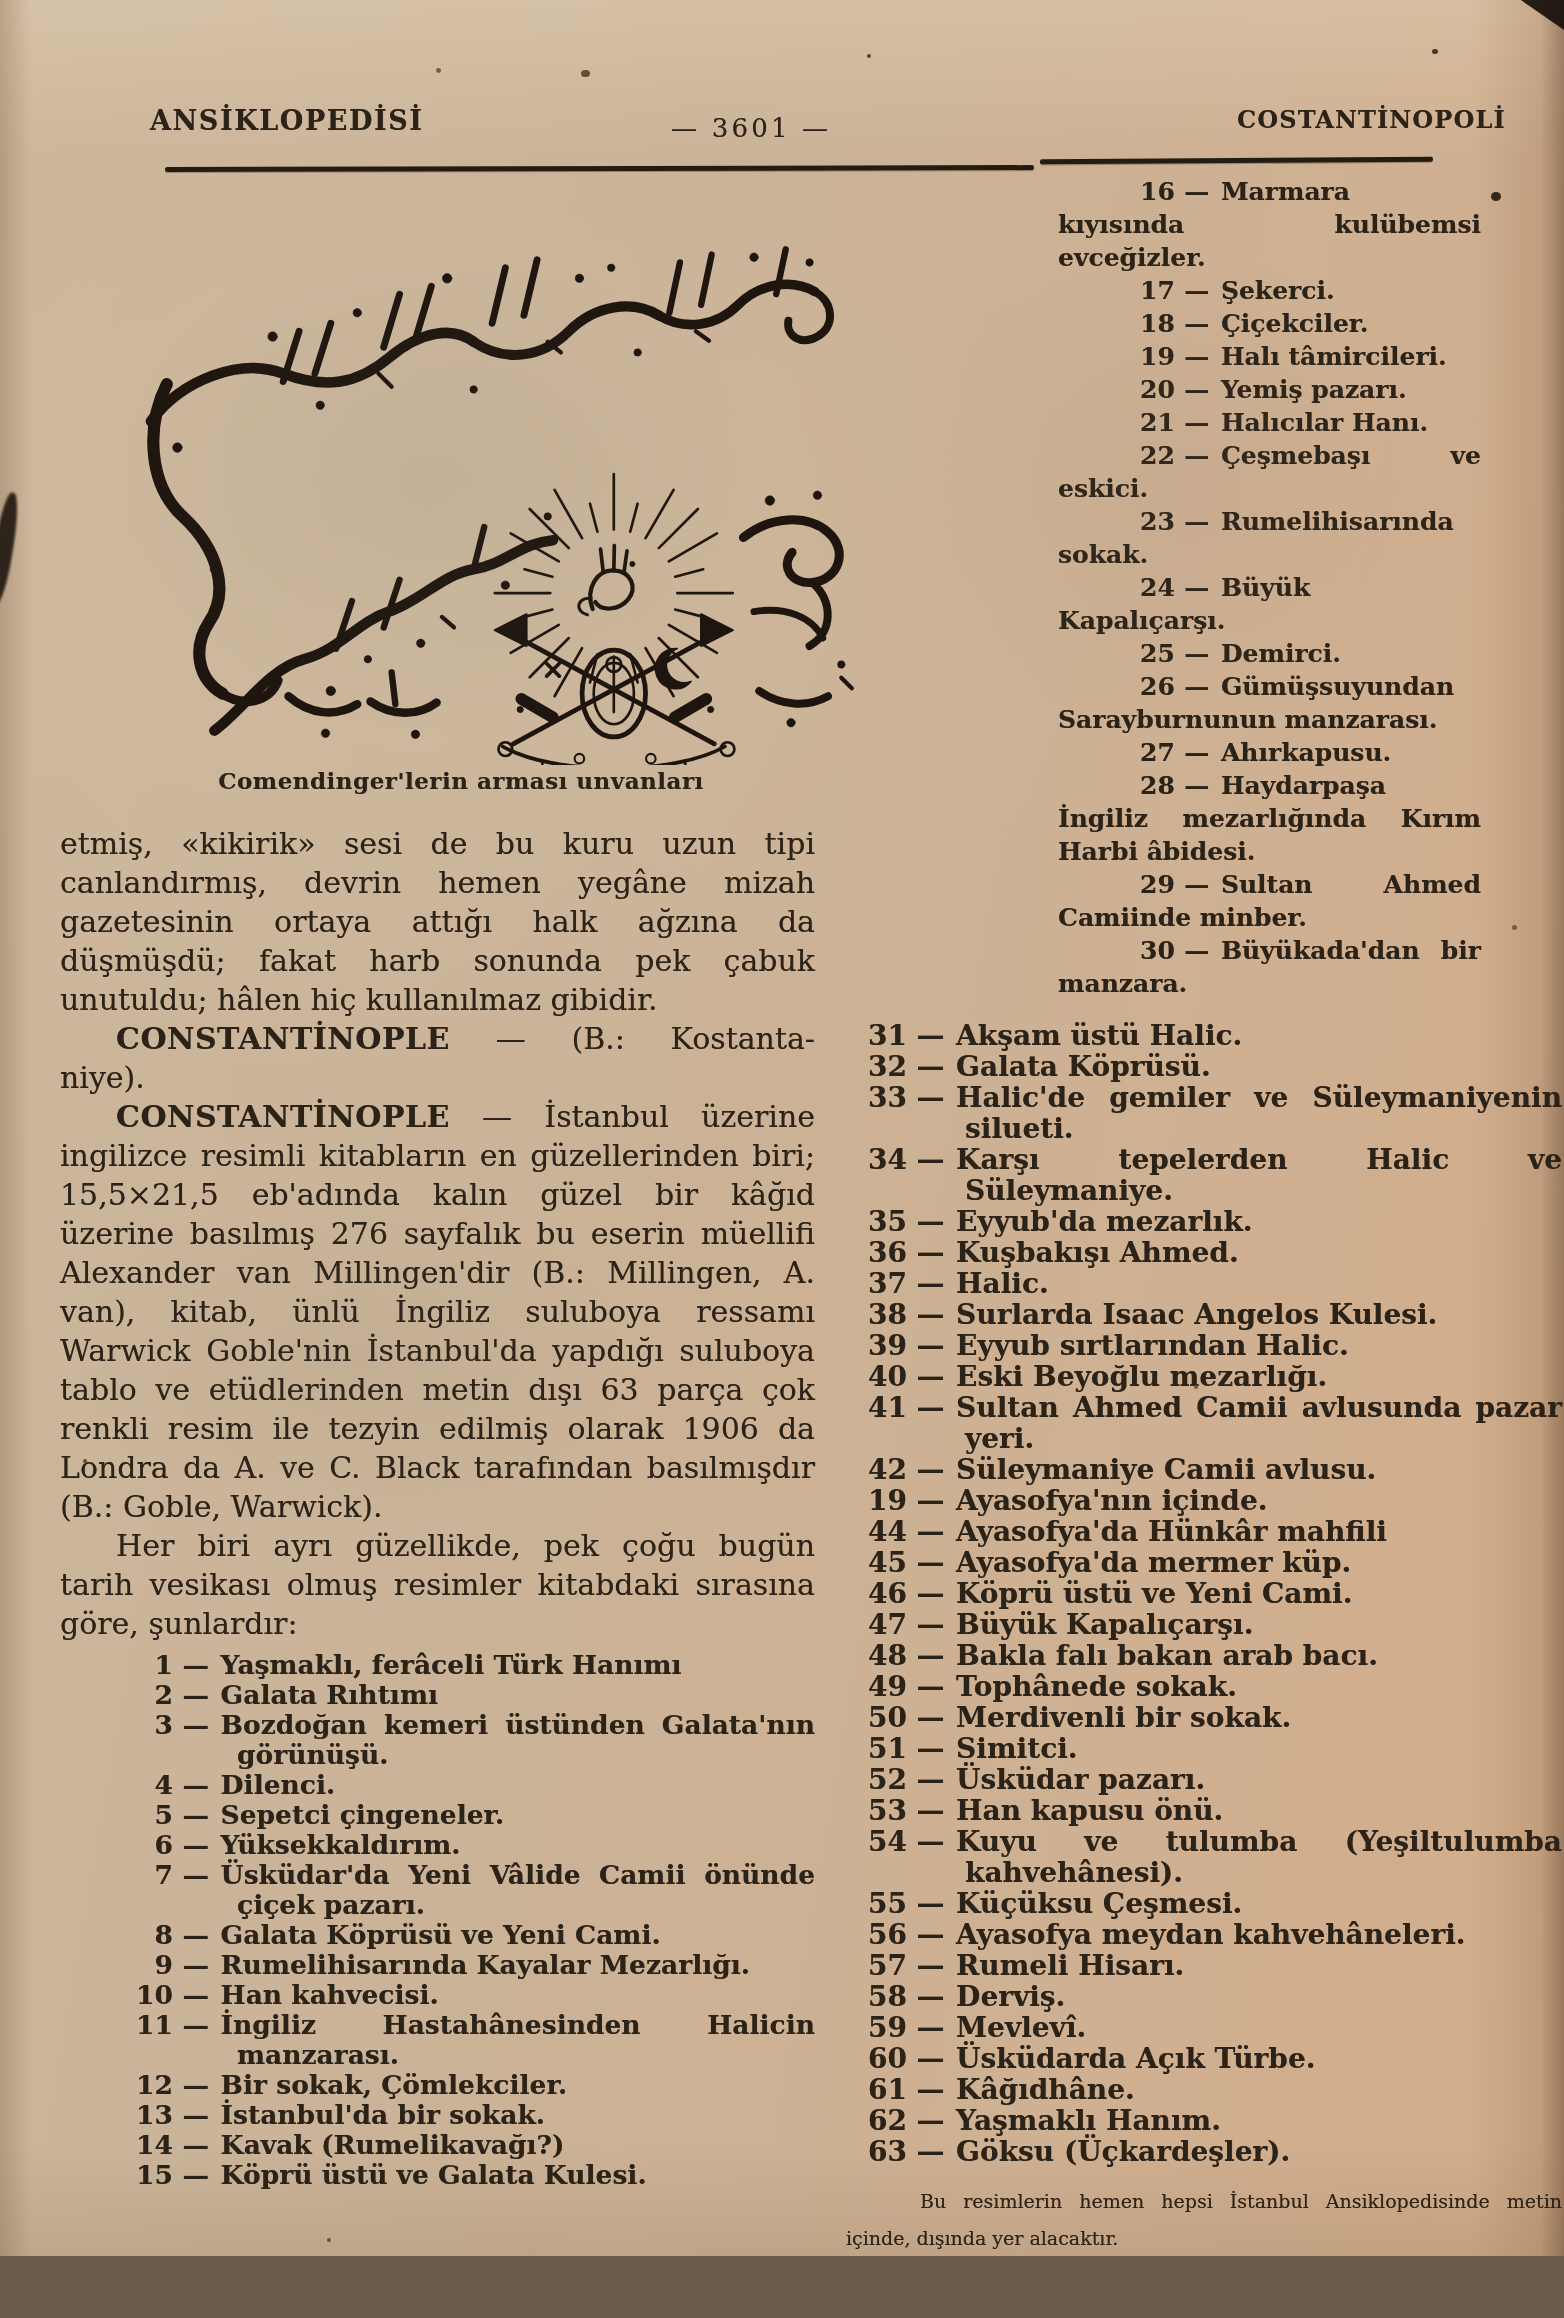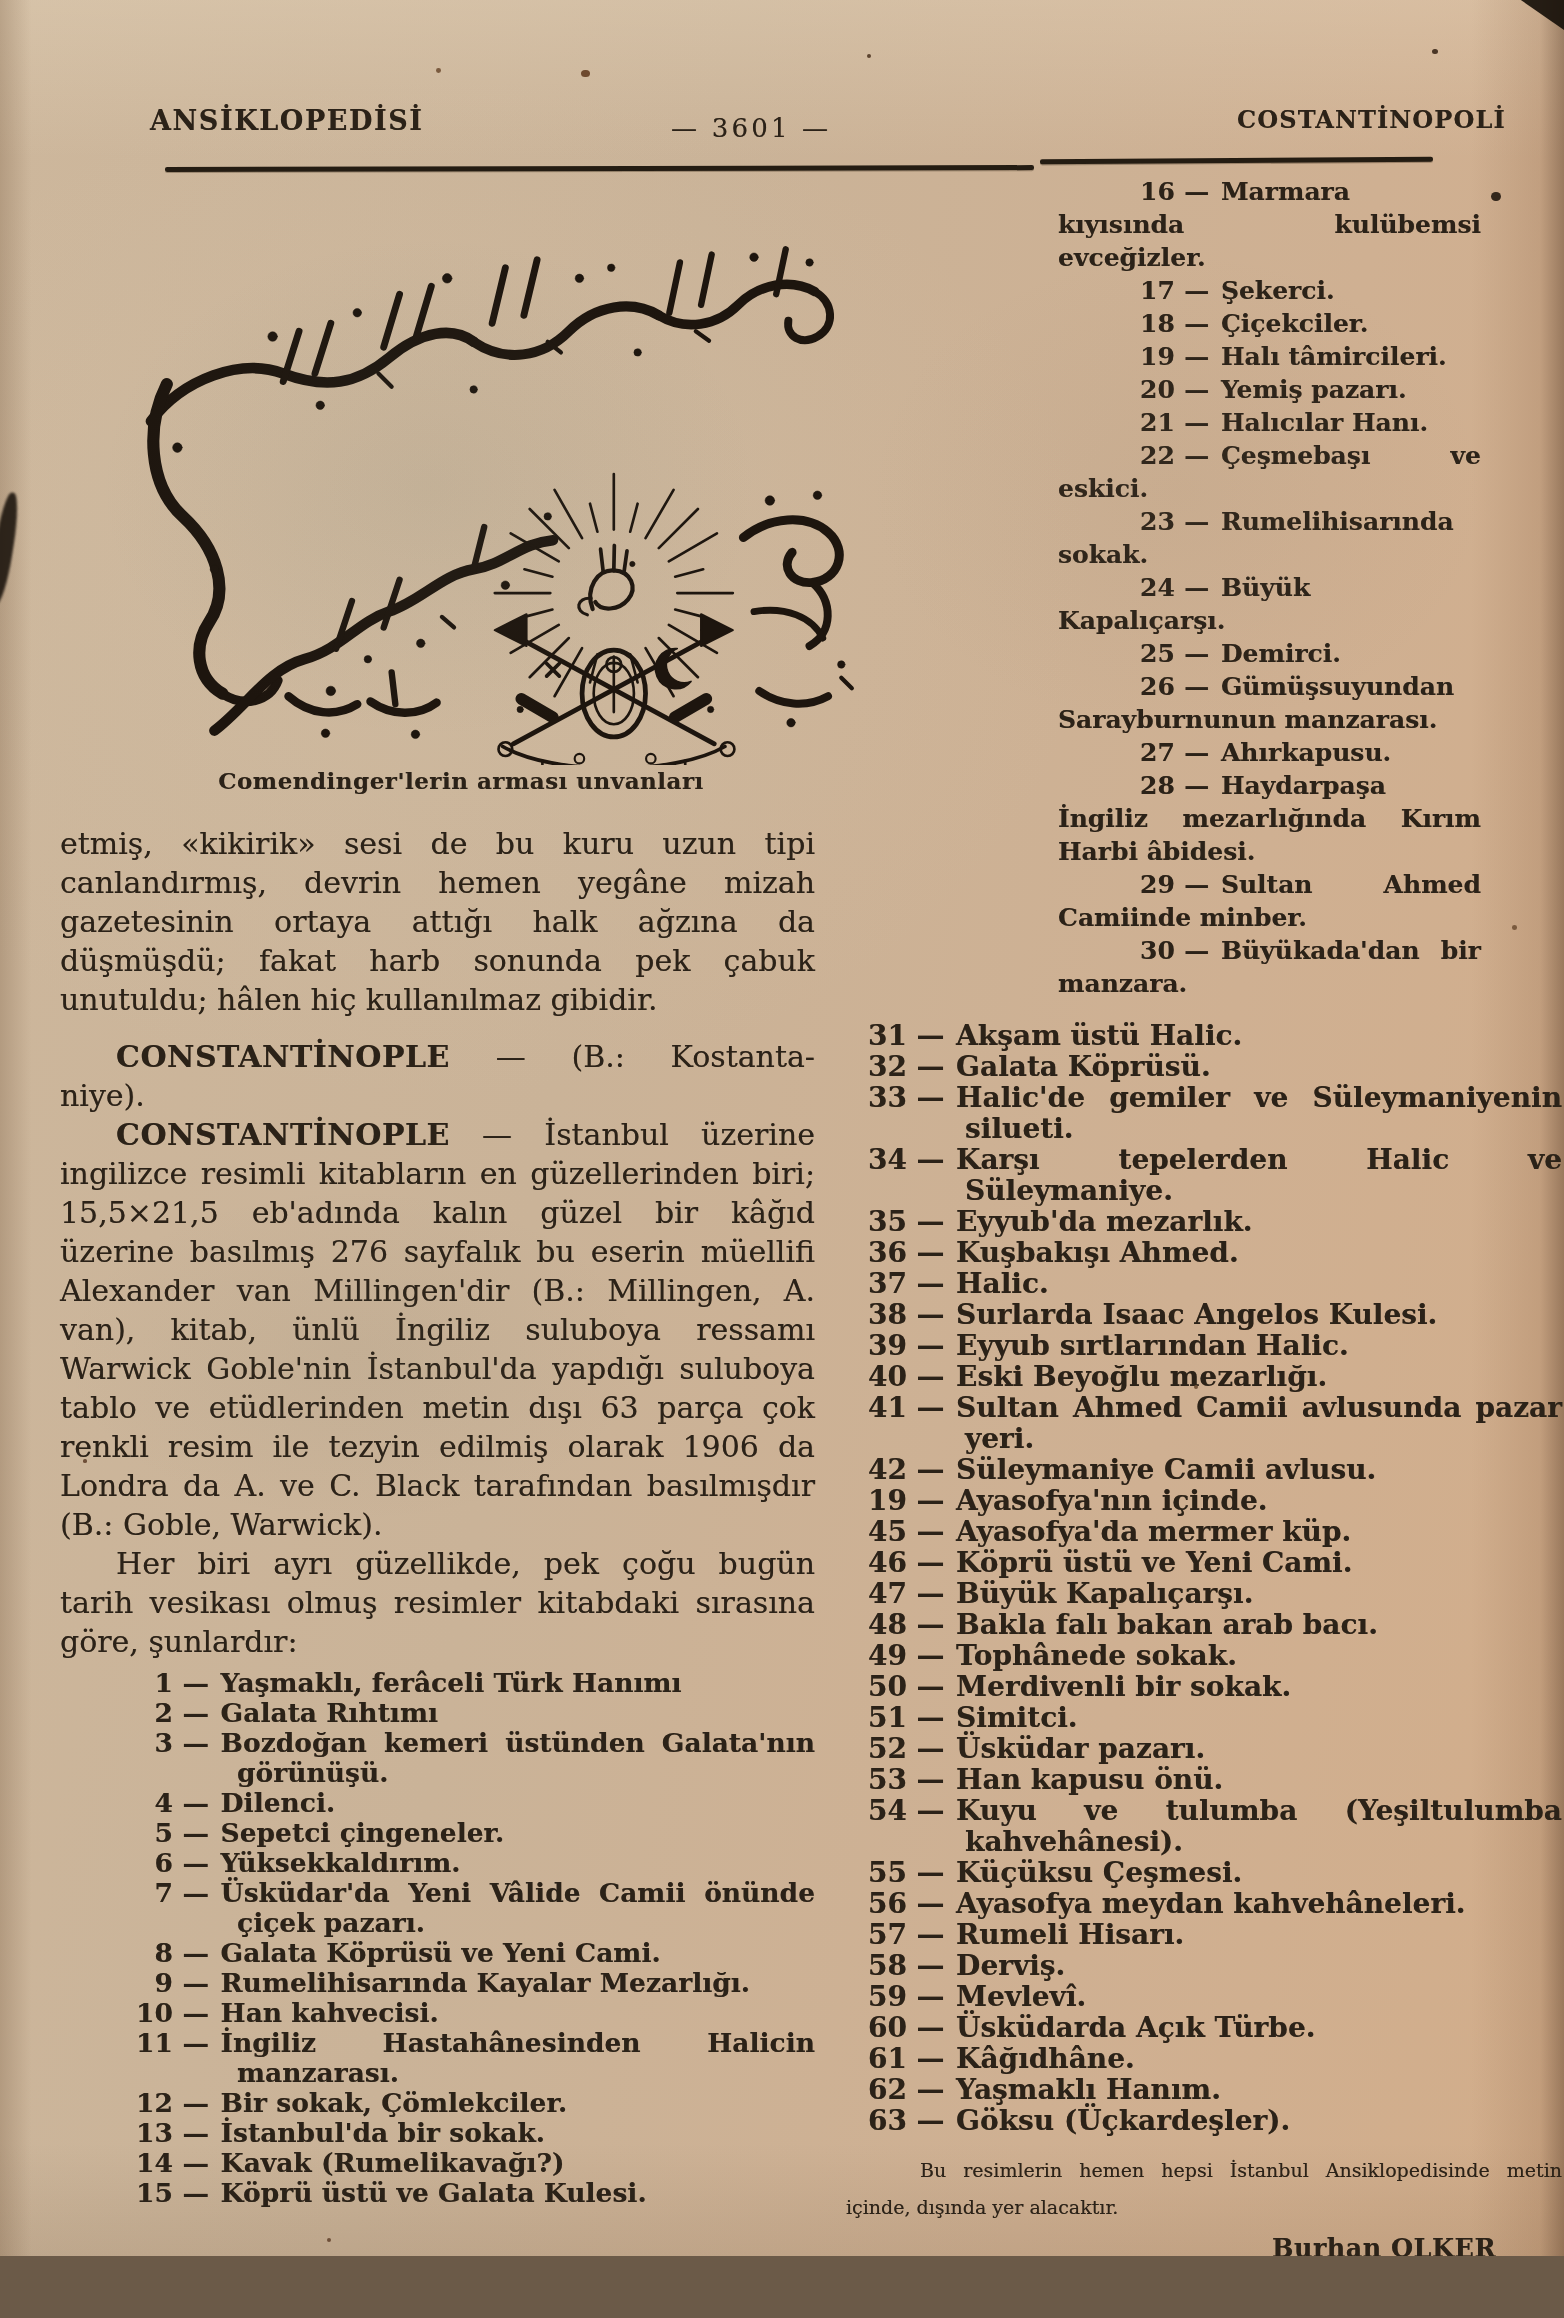--- a/index.html
+++ b/index.html
@@ -32,21 +32,21 @@
   
   #figure-art{position:absolute; left:103px; top:199px; width:773px; height:566px;}
   #figure-caption{position:absolute; left:122px; top:767px; width:678px;
     text-align:center; font-weight:bold; font-size:23px; letter-spacing:0.5px;}
 
   
   #col-left{position:absolute; left:60px; top:824px; width:755px;}
   #col-left p{margin:0; font-size:30px; line-height:39px; text-align:justify;}
   #col-left p.ind{text-indent:56px;}
   .lead{font-weight:bold; letter-spacing:0.5px;}
-  .jline{display:block; text-align:justify; text-align-last:justify;margin-top:18px;}
+  .jline{display:block; text-align:justify; text-align-last:justify;}
 
   
   .fig-list{font-weight:bold;}
   .fig-list .li{text-align:justify;}
   .fig-list .num{display:inline-block; min-width:31px; text-align:right;}
   .fig-list .dash{margin:0 11.6px 0 9.5px;}
   #list-1-15{margin-top:7.4px; font-size:26.5px; line-height:30px;}
   #list-1-15 .li{padding-left:177px; text-indent:-95px;}
 
   
@@ -265,20 +265,21 @@
         <div class="li"><span class="num">34</span><span class="dash">—</span><span class="txt">Karşı tepelerden Halic ve Süleymaniye.</span></div>
         <div class="li"><span class="num">35</span><span class="dash">—</span><span class="txt">Eyyub'da mezarlık.</span></div>
         <div class="li"><span class="num">36</span><span class="dash">—</span><span class="txt">Kuşbakışı Ahmed.</span></div>
         <div class="li"><span class="num">37</span><span class="dash">—</span><span class="txt">Halic.</span></div>
         <div class="li"><span class="num">38</span><span class="dash">—</span><span class="txt">Surlarda Isaac Angelos Kulesi.</span></div>
         <div class="li"><span class="num">39</span><span class="dash">—</span><span class="txt">Eyyub sırtlarından Halic.</span></div>
         <div class="li"><span class="num">40</span><span class="dash">—</span><span class="txt">Eski Beyoğlu mezarlığı.</span></div>
         <div class="li"><span class="num">41</span><span class="dash">—</span><span class="txt">Sultan Ahmed Camii avlusunda pazar yeri.</span></div>
         <div class="li"><span class="num">42</span><span class="dash">—</span><span class="txt">Süleymaniye Camii avlusu.</span></div>
         <div class="li"><span class="num">19</span><span class="dash">—</span><span class="txt">Ayasofya'nın içinde.</span></div>
+        <div class="li"><span class="num">44</span><span class="dash">—</span><span class="txt">Ayasofya'da Hünkâr mahfili</span></div>
         <div class="li"><span class="num">45</span><span class="dash">—</span><span class="txt">Ayasofya'da mermer küp.</span></div>
         <div class="li"><span class="num">46</span><span class="dash">—</span><span class="txt">Köprü üstü ve Yeni Cami.</span></div>
         <div class="li"><span class="num">47</span><span class="dash">—</span><span class="txt">Büyük Kapalıçarşı.</span></div>
         <div class="li"><span class="num">48</span><span class="dash">—</span><span class="txt">Bakla falı bakan arab bacı.</span></div>
         <div class="li"><span class="num">49</span><span class="dash">—</span><span class="txt">Tophânede sokak.</span></div>
         <div class="li"><span class="num">50</span><span class="dash">—</span><span class="txt">Merdivenli bir sokak.</span></div>
         <div class="li"><span class="num">51</span><span class="dash">—</span><span class="txt">Simitci.</span></div>
         <div class="li"><span class="num">52</span><span class="dash">—</span><span class="txt">Üsküdar pazarı.</span></div>
         <div class="li"><span class="num">53</span><span class="dash">—</span><span class="txt">Han kapusu önü.</span></div>
         <div class="li"><span class="num">54</span><span class="dash">—</span><span class="txt">Kuyu ve tulumba (Yeşiltulumba kahvehânesi).</span></div>

